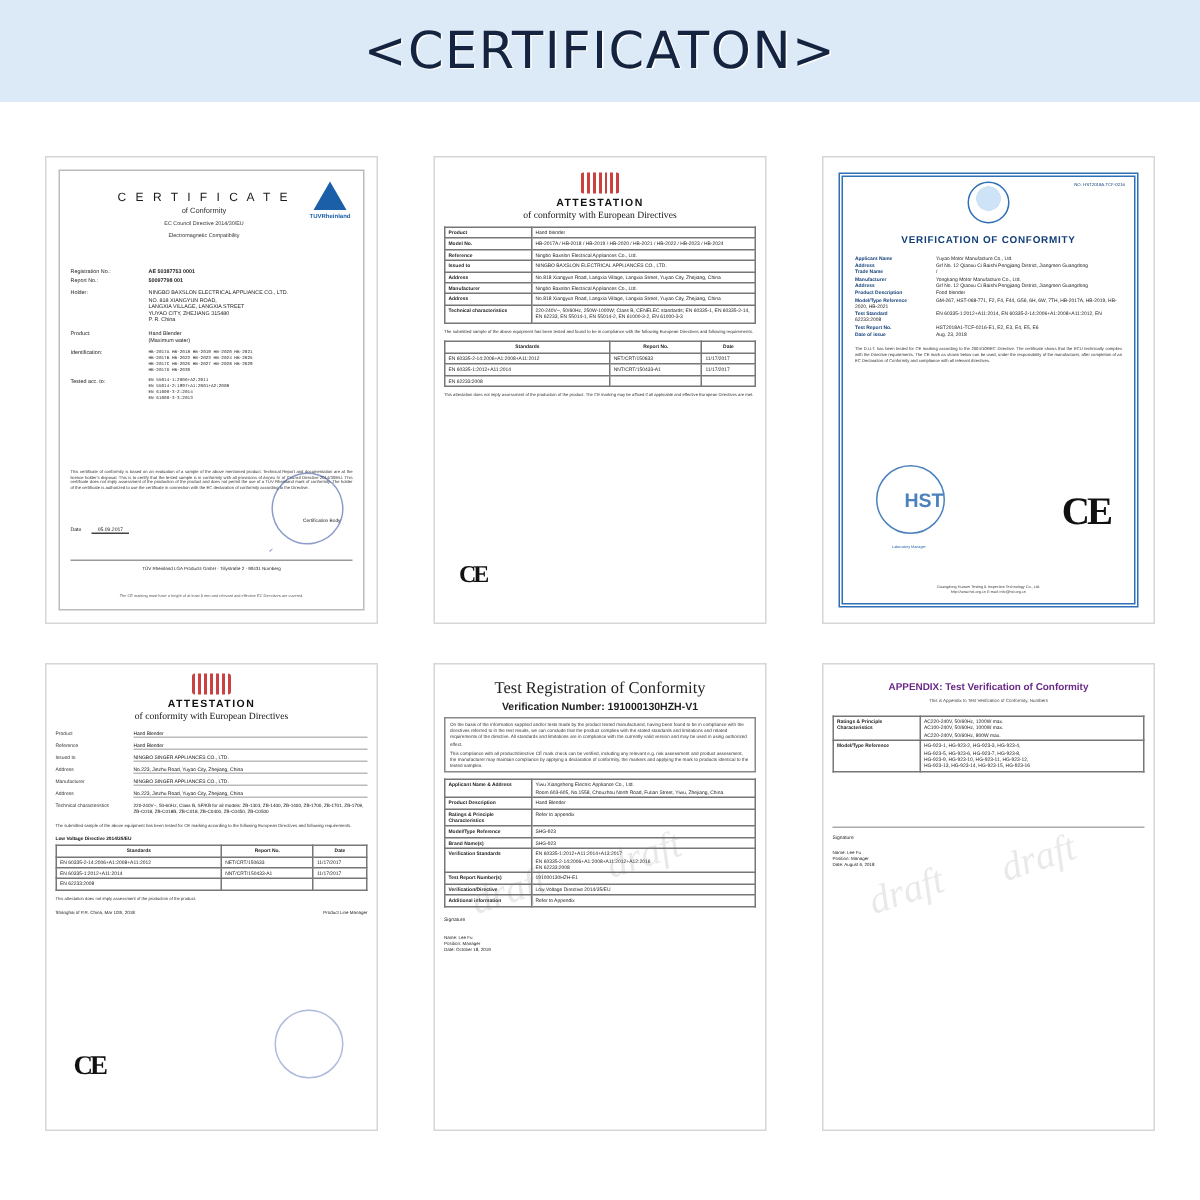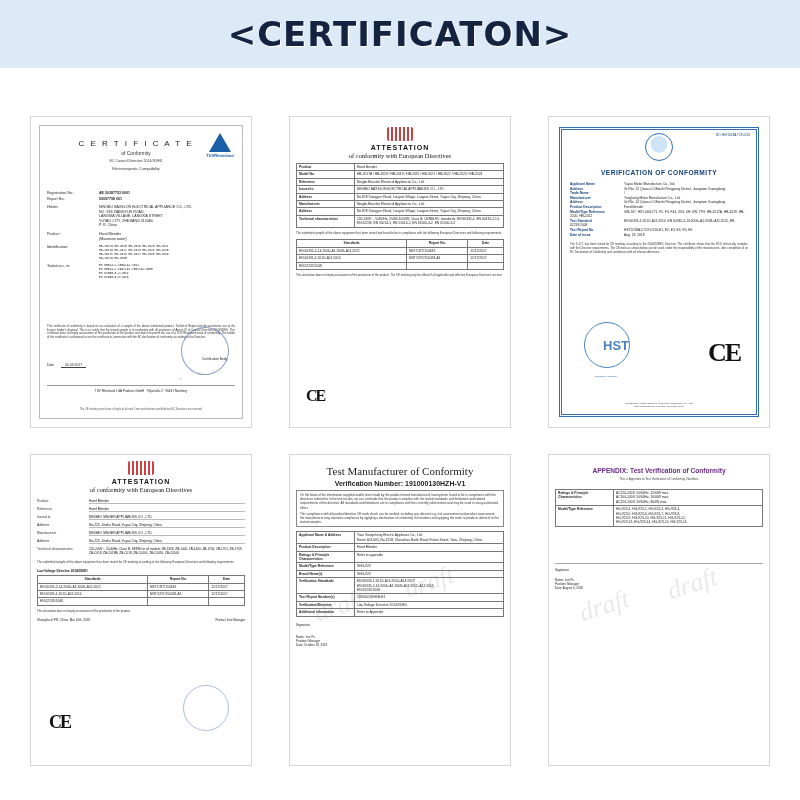--- a/index.html
+++ b/index.html
@@ -24,33 +24,33 @@
     left: 0; top: 0;
     width: 800px;
     height: 68px;
     background: #dce9f7;
     display: flex;
     align-items: center;
     justify-content: center;
   }
   .banner-title {
     font-family: "DejaVu Sans", sans-serif;
-    font-weight: bold;
+    font-weight: normal;
     font-size: 34px;
     letter-spacing: 1px;
     color: #14233f;
     -webkit-text-stroke: 0px;
     text-shadow: 1px 1px 0 #ffffff;
   }
 
   
   .grid {
     position: absolute;
     left: 0;
-    top: 68px;
+    top: 56px;
     width: 736px;
     height: 732px;
   }
   .cert {
     position: absolute;
     background: #ffffff;
     border: 1px solid #d6d6d6;
     overflow: hidden;
     box-sizing: border-box;
   }
@@ -467,21 +467,21 @@
 
         <div style="position:absolute; left:12px; bottom:26px;">
           <span class="ce-mark" style="font-size:18px;">CE</span>
         </div>
         <div style="position:absolute; right:16px; bottom:28px; width:44px; height:44px; border-radius:50%; border:1px solid #3a54a8; opacity:.4;"></div>
       </div>
     </div>
 
     <div class="cert c5">
       <div class="inner">
-        <div class="big-title">Test Manufacturer of Conformity</div>
+        <div class="big-title">Test Registration of Conformity</div>
         <div class="sub-title">Verification Number: 191000130HZH-V1</div>
 
         <div class="note-box">
           <div>On the basis of the information supplied and/or tests made by the product tested manufactured, having been found to be in compliance with the directives referred to in the test results, we can conclude that the product complies with the stated standards and limitations and related requirements of the directive. All standards and limitations are in compliance with the currently valid version and may be used in using authorized effect.</div>
           <div style="margin-top:2px;">This compliance with all product/directive CE mark check can be verified, including any relevant e.g. risk assessment and product assessment, the manufacturer may maintain compliance by applying a declaration of conformity, the markers and applying the mark to products identical to the tested samples.</div>
         </div>
 
         <table class="tbl" style="margin-top:4px;">
           <tbody>
             <tr>

